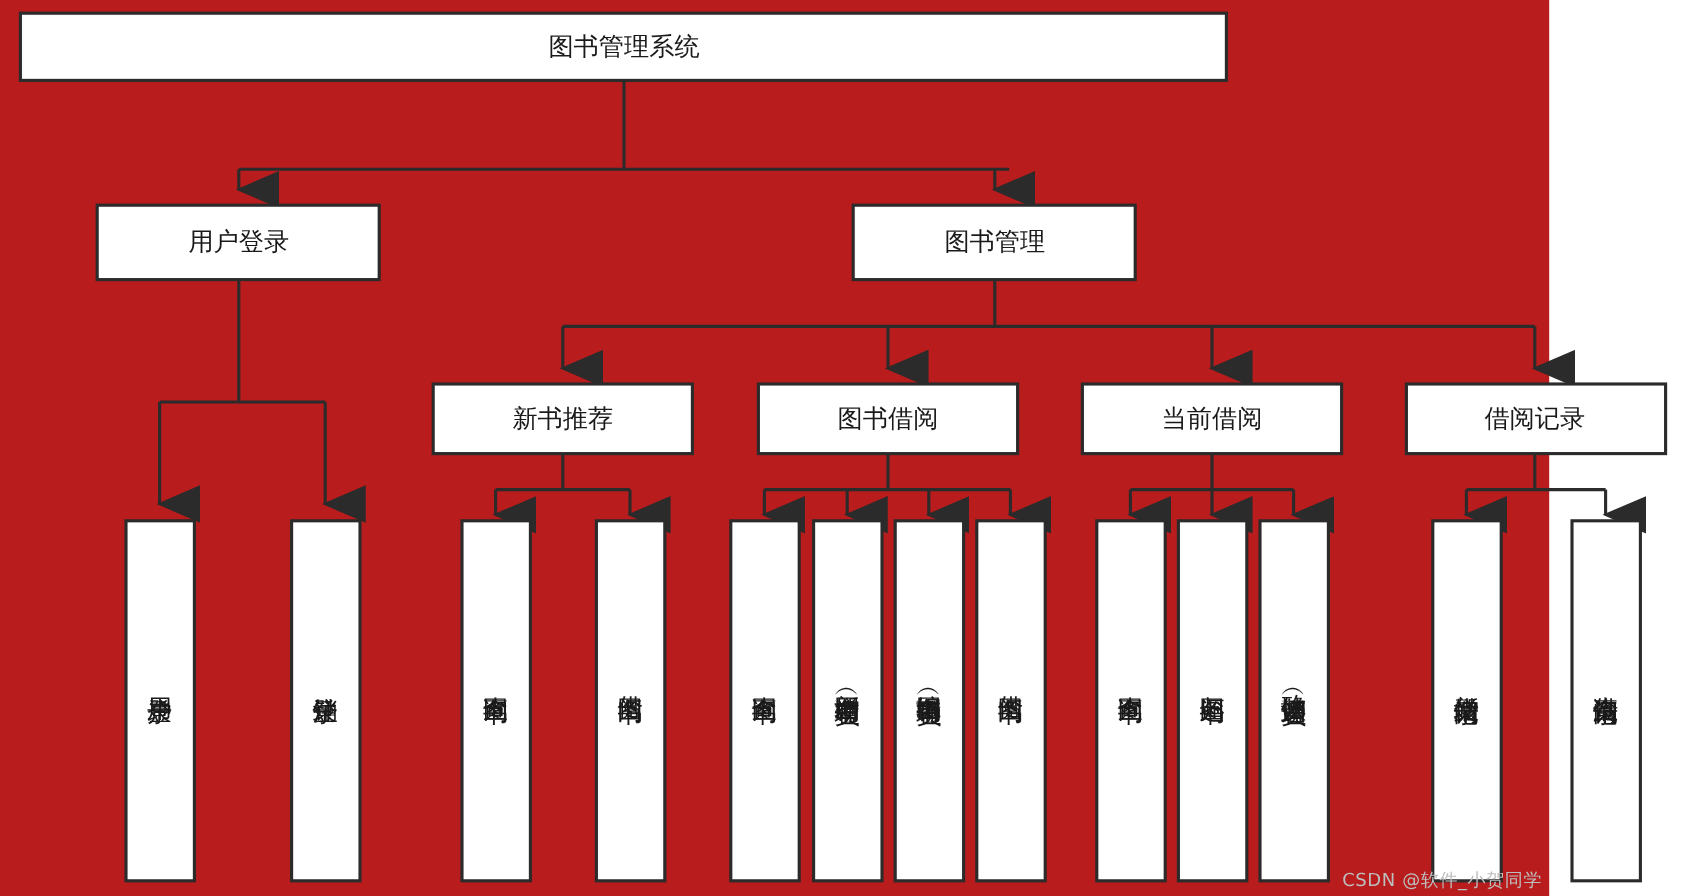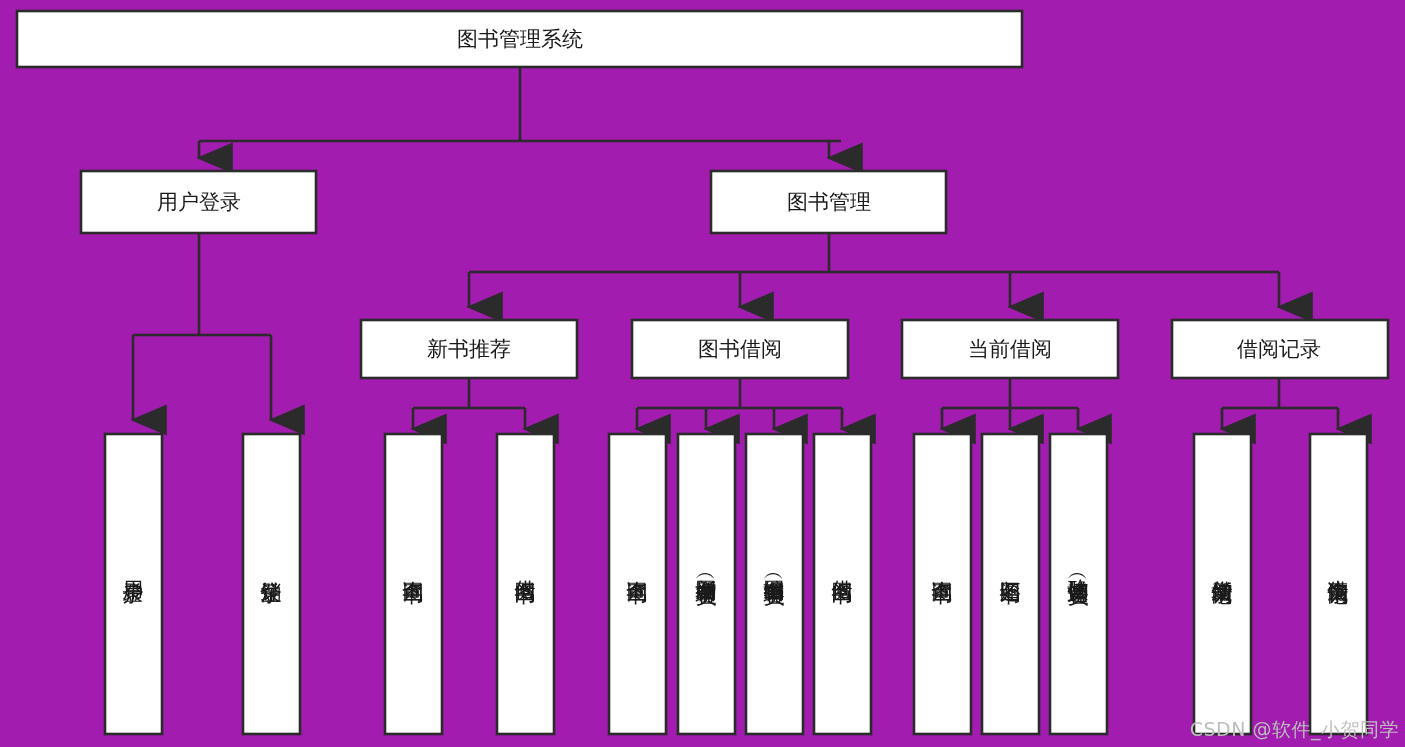--- a/index.html
+++ b/index.html
@@ -1,26 +1,26 @@
 <!DOCTYPE html>
 <html><head>
 <meta charset="utf-8">
 <style>
   html,body{margin:0;padding:0;background:#ffffff;}
   body{width:1405px;height:747px;font-family:"DejaVu Sans","Liberation Sans",sans-serif;overflow:hidden;}
-  #stage{position:relative;width:1405px;height:747px;background:#a21caf;}
+  #stage{position:relative;width:1291px;height:747px;background:#b91c1c;}
   svg#diagram{position:absolute;left:0;top:0;width:1405px;height:747px;}
   .node-box{fill:#ffffff;stroke:#2b2b2b;stroke-width:2.6;}
   .node-label{font-family:"DejaVu Sans","Liberation Sans",sans-serif;fill:#1a1a1a;text-anchor:middle;dominant-baseline:middle;}
   .node-label.h{font-size:21px;}
   .leaf-label{font-family:"DejaVu Sans","Liberation Sans",sans-serif;fill:#1a1a1a;font-size:21px;text-anchor:middle;
               writing-mode:vertical-rl;text-orientation:upright;letter-spacing:1px;}
   .conn{stroke:#2b2b2b;stroke-width:2.6;fill:none;}
   .arrow-head{fill:#2b2b2b;}
-  .watermark{position:absolute;right:6px;bottom:4px;font-size:19px;color:#bdbdbd;
+  .watermark{position:absolute;right:6px;bottom:4px;font-size:15px;color:#bdbdbd;
              font-family:"DejaVu Sans","Liberation Sans",sans-serif;white-space:nowrap;letter-spacing:.5px;}
 </style>
 </head>
 <body>
 
 <div id="stage">
 
   <svg id="diagram" viewBox="0 0 1405 747">
 
     <defs>

